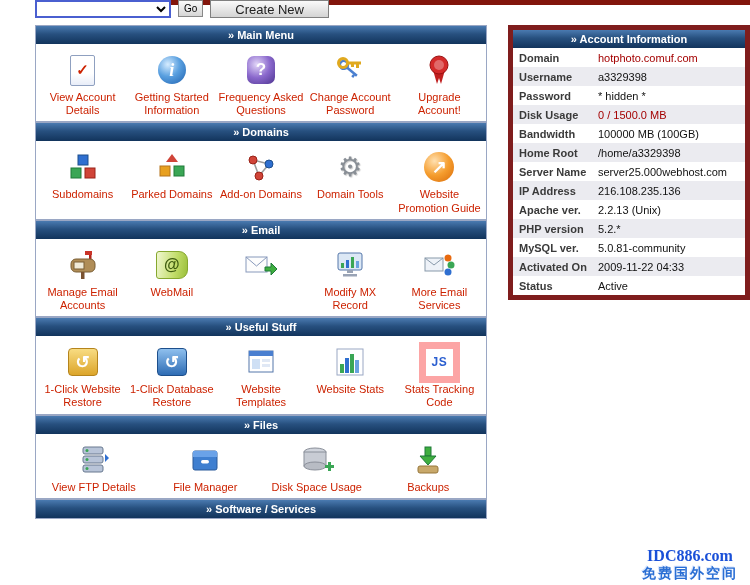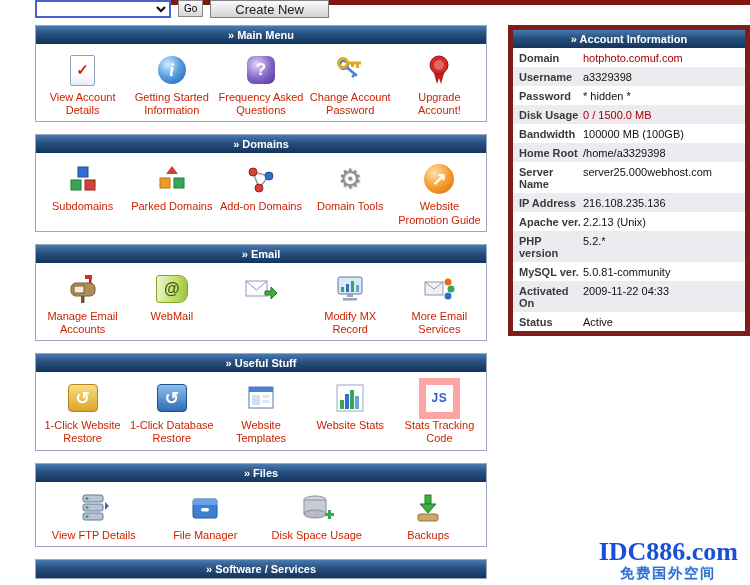--- a/index.html
+++ b/index.html
@@ -12,21 +12,21 @@
   .domsel{width:136px;height:18px;border:2px solid #4a5fd0;background:#fff;font-size:11px;}
   .gobtn{height:17px;font-size:10px;padding:0 5px;background:linear-gradient(#fafafa,#d6d6d6);border:1px solid #888;cursor:pointer;}
   .newbtn{height:18px;font-size:13px;padding:0 24px;background:linear-gradient(#fafafa,#d4d4d4);border:1px solid #808080;cursor:pointer;color:#222;}
 
   
   .cols{position:absolute;top:25px;left:35px;display:flex;gap:21px;}
   .leftcol{width:452px;}
   .rightcol{width:242px;}
 
   
-  .panel{border:1px solid #9aa7c4;background:#fff;margin-bottom:12px;}
+  .panel{border:1px solid #9aa7c4;background:#fff;margin-bottom:0;}
   .phead{background:linear-gradient(180deg,#4a7ab0 0%,#27507f 45%,#12345c 100%);color:#fff;font-weight:bold;font-size:11px;text-align:center;padding:3px 0;}
   .pbody{display:flex;align-items:flex-start;padding:7px 2px 4px;}
   .mitem{flex:1;display:block;text-align:center;text-decoration:none;cursor:pointer;}
   .mlabel{display:block;color:#cc2200;font-size:11px;line-height:1.2;padding:0 2px;}
   .ic{height:38px;display:flex;align-items:center;justify-content:center;margin-bottom:2px;}
 
   
   .gl{display:flex;align-items:center;justify-content:center;font-weight:bold;}
   .t-doc{width:23px;height:29px;background:linear-gradient(#fff 60%,#e8edf8);border:1px solid #8fa0c0;border-radius:2px;color:#cc2200;font-size:15px;}
   .b-blue{width:28px;height:28px;border-radius:50%;background:radial-gradient(circle at 35% 30%,#d6ecff 0%,#5aa0e0 45%,#1c5fae 100%);color:#fff;font-family:"Liberation Serif",serif;font-style:italic;font-size:18px;}
@@ -35,27 +35,27 @@
   .t-gear{color:#898f96;font-size:27px;font-weight:normal;text-shadow:1px 1px 1px #ccc;}
   .t-book{width:30px;height:26px;border-radius:3px 9px 9px 3px;background:linear-gradient(100deg,#f0f7d0 0%,#c2dd6a 60%,#9abf3a 100%);border:1px solid #86a82e;color:#3f5c10;font-size:16px;}
   .t-gold{width:28px;height:26px;border-radius:4px;background:linear-gradient(#f8dc82,#dca52a);border:1px solid #b5841c;color:#fff;font-size:17px;}
   .t-bluebox{width:28px;height:26px;border-radius:4px;background:linear-gradient(#8fc0ee,#2e6cb4);border:1px solid #1d4f8c;color:#fff;font-size:17px;}
   .t-js{width:27px;height:27px;background:#fff;border:7px solid #fca5a5;color:#2b5fd0;font-size:12px;letter-spacing:.5px;box-shadow:inset 0 0 0 2px #fff, inset 3px 3px 0 -1px #d44, inset -3px -3px 0 -1px #d44;}
 
   
   .rpanel{border:5px solid #7f1d1d;background:#fff;}
   .arow{display:flex;padding:3.5px 6px;font-size:11px;align-items:baseline;}
   .arow:nth-child(even){background:#ebebf0;}
-  .alabel{width:64px;flex-shrink:0;font-weight:bold;color:#3a3a3a;}
+  .alabel{width:79px;flex-shrink:0;font-weight:bold;color:#3a3a3a;}
   .avalue{color:#111;}
   .avalue.red{color:#a40000;}
 
   
   .wm{position:absolute;right:12px;bottom:2px;text-align:center;z-index:3;}
-  .wm1{font-family:"Liberation Serif",serif;font-size:26px;font-weight:bold;color:#1a50d8;line-height:1.05;}
+  .wm1{font-family:"Liberation Serif",serif;font-size:16px;font-weight:bold;color:#1a50d8;line-height:1.05;}
   .wm2{font-size:14px;font-weight:bold;color:#2b6fd4;text-shadow:1px 1px 0 #fff,-1px -1px 0 #d8e6ff;letter-spacing:2px;}
 </style>
 </head>
 <body>
 
 <div class="wrap">
 
   <div class="topstrip"></div>
   <div class="topform">
     <select class="domsel"></select>

